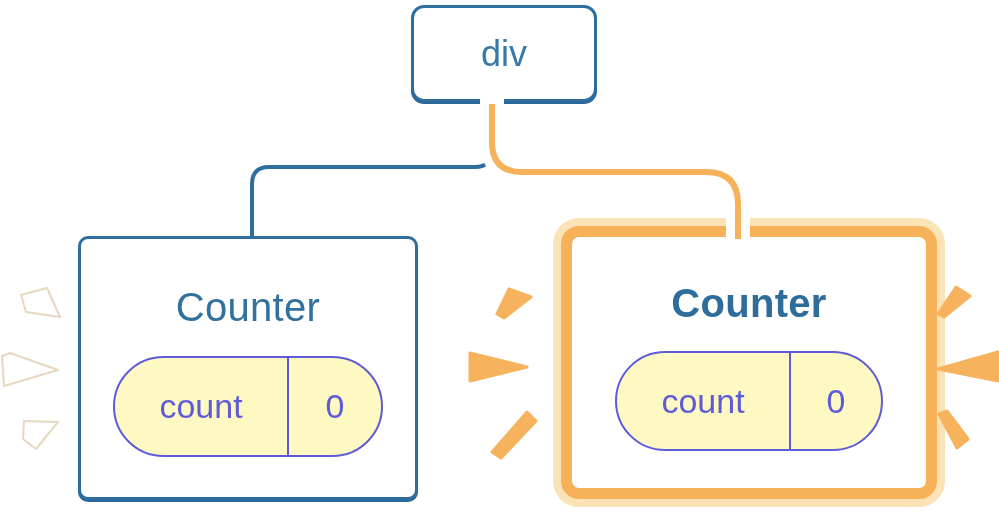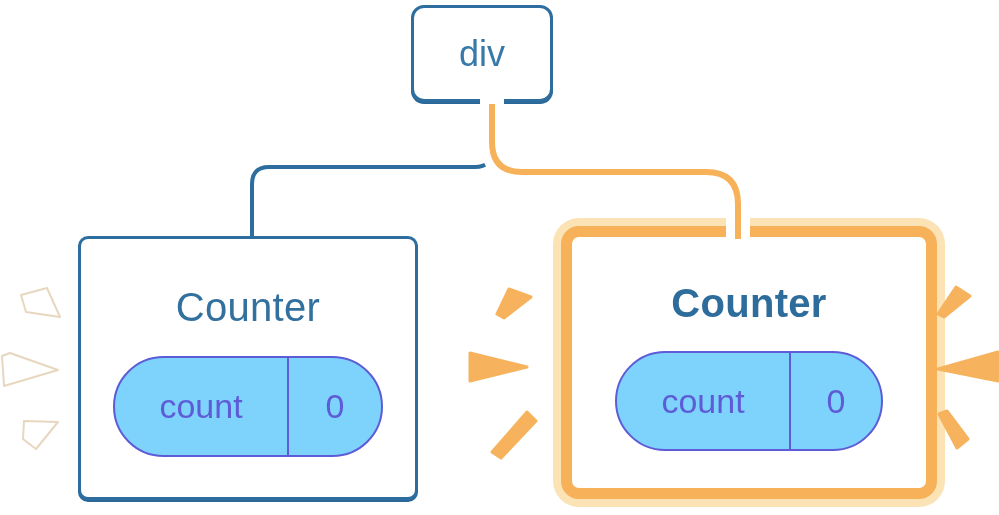--- a/index.html
+++ b/index.html
@@ -6,36 +6,36 @@
   .stage{
     position:relative;width:999px;height:515px;background:#ffffff;overflow:hidden;
     font-family:"Liberation Sans", sans-serif;
   }
   svg.overlay{position:absolute;left:0;top:0;z-index:5;pointer-events:none;}
   .node{
     position:absolute;background:#fff;border:3px solid #2E6E9E;
     box-shadow:0 2px 0 #2b689a;box-sizing:border-box;z-index:2;
   }
   .root-node{
-    left:411px;top:5px;width:142px;height:97px;border-radius:13px;
+    left:411px;top:5px;width:186px;height:97px;border-radius:13px;
     display:flex;align-items:center;justify-content:center;
   }
   .root-label{font-size:36px;color:#3779A8;font-weight:500;}
   .counter-node{display:flex;flex-direction:column;align-items:center;}
   .counter-left{left:78px;top:236px;width:340px;height:264px;border-radius:10px;padding-top:48px;}
   .counter-title{font-size:40px;color:#32709E;font-weight:500;letter-spacing:.3px;line-height:40px;}
   .counter-right{
     left:561px;top:226px;width:376px;height:273px;
     border:11px solid #F6B159;border-radius:18px;
     box-shadow:0 0 0 8px #FBE3B6;padding-top:46px;
   }
   .counter-right .counter-title{font-weight:700;color:#2E6D9B;}
   .state-pill{
     margin-top:29px;display:flex;height:101px;width:270px;
-    border:2px solid #5E5BD7;border-radius:52px;background:#7dd3fc;box-sizing:border-box;
+    border:2px solid #5E5BD7;border-radius:52px;background:#fef9c3;box-sizing:border-box;
   }
   .counter-right .state-pill{margin-top:28px;height:100px;width:268px;}
   .state-key{
     width:172px;display:flex;align-items:center;justify-content:center;
     font-size:34px;color:#5E5BD7;
   }
   .state-value{
     flex:1;border-left:2px solid #5E5BD7;display:flex;align-items:center;justify-content:center;
     font-size:34px;color:#5E5BD7;
   }

